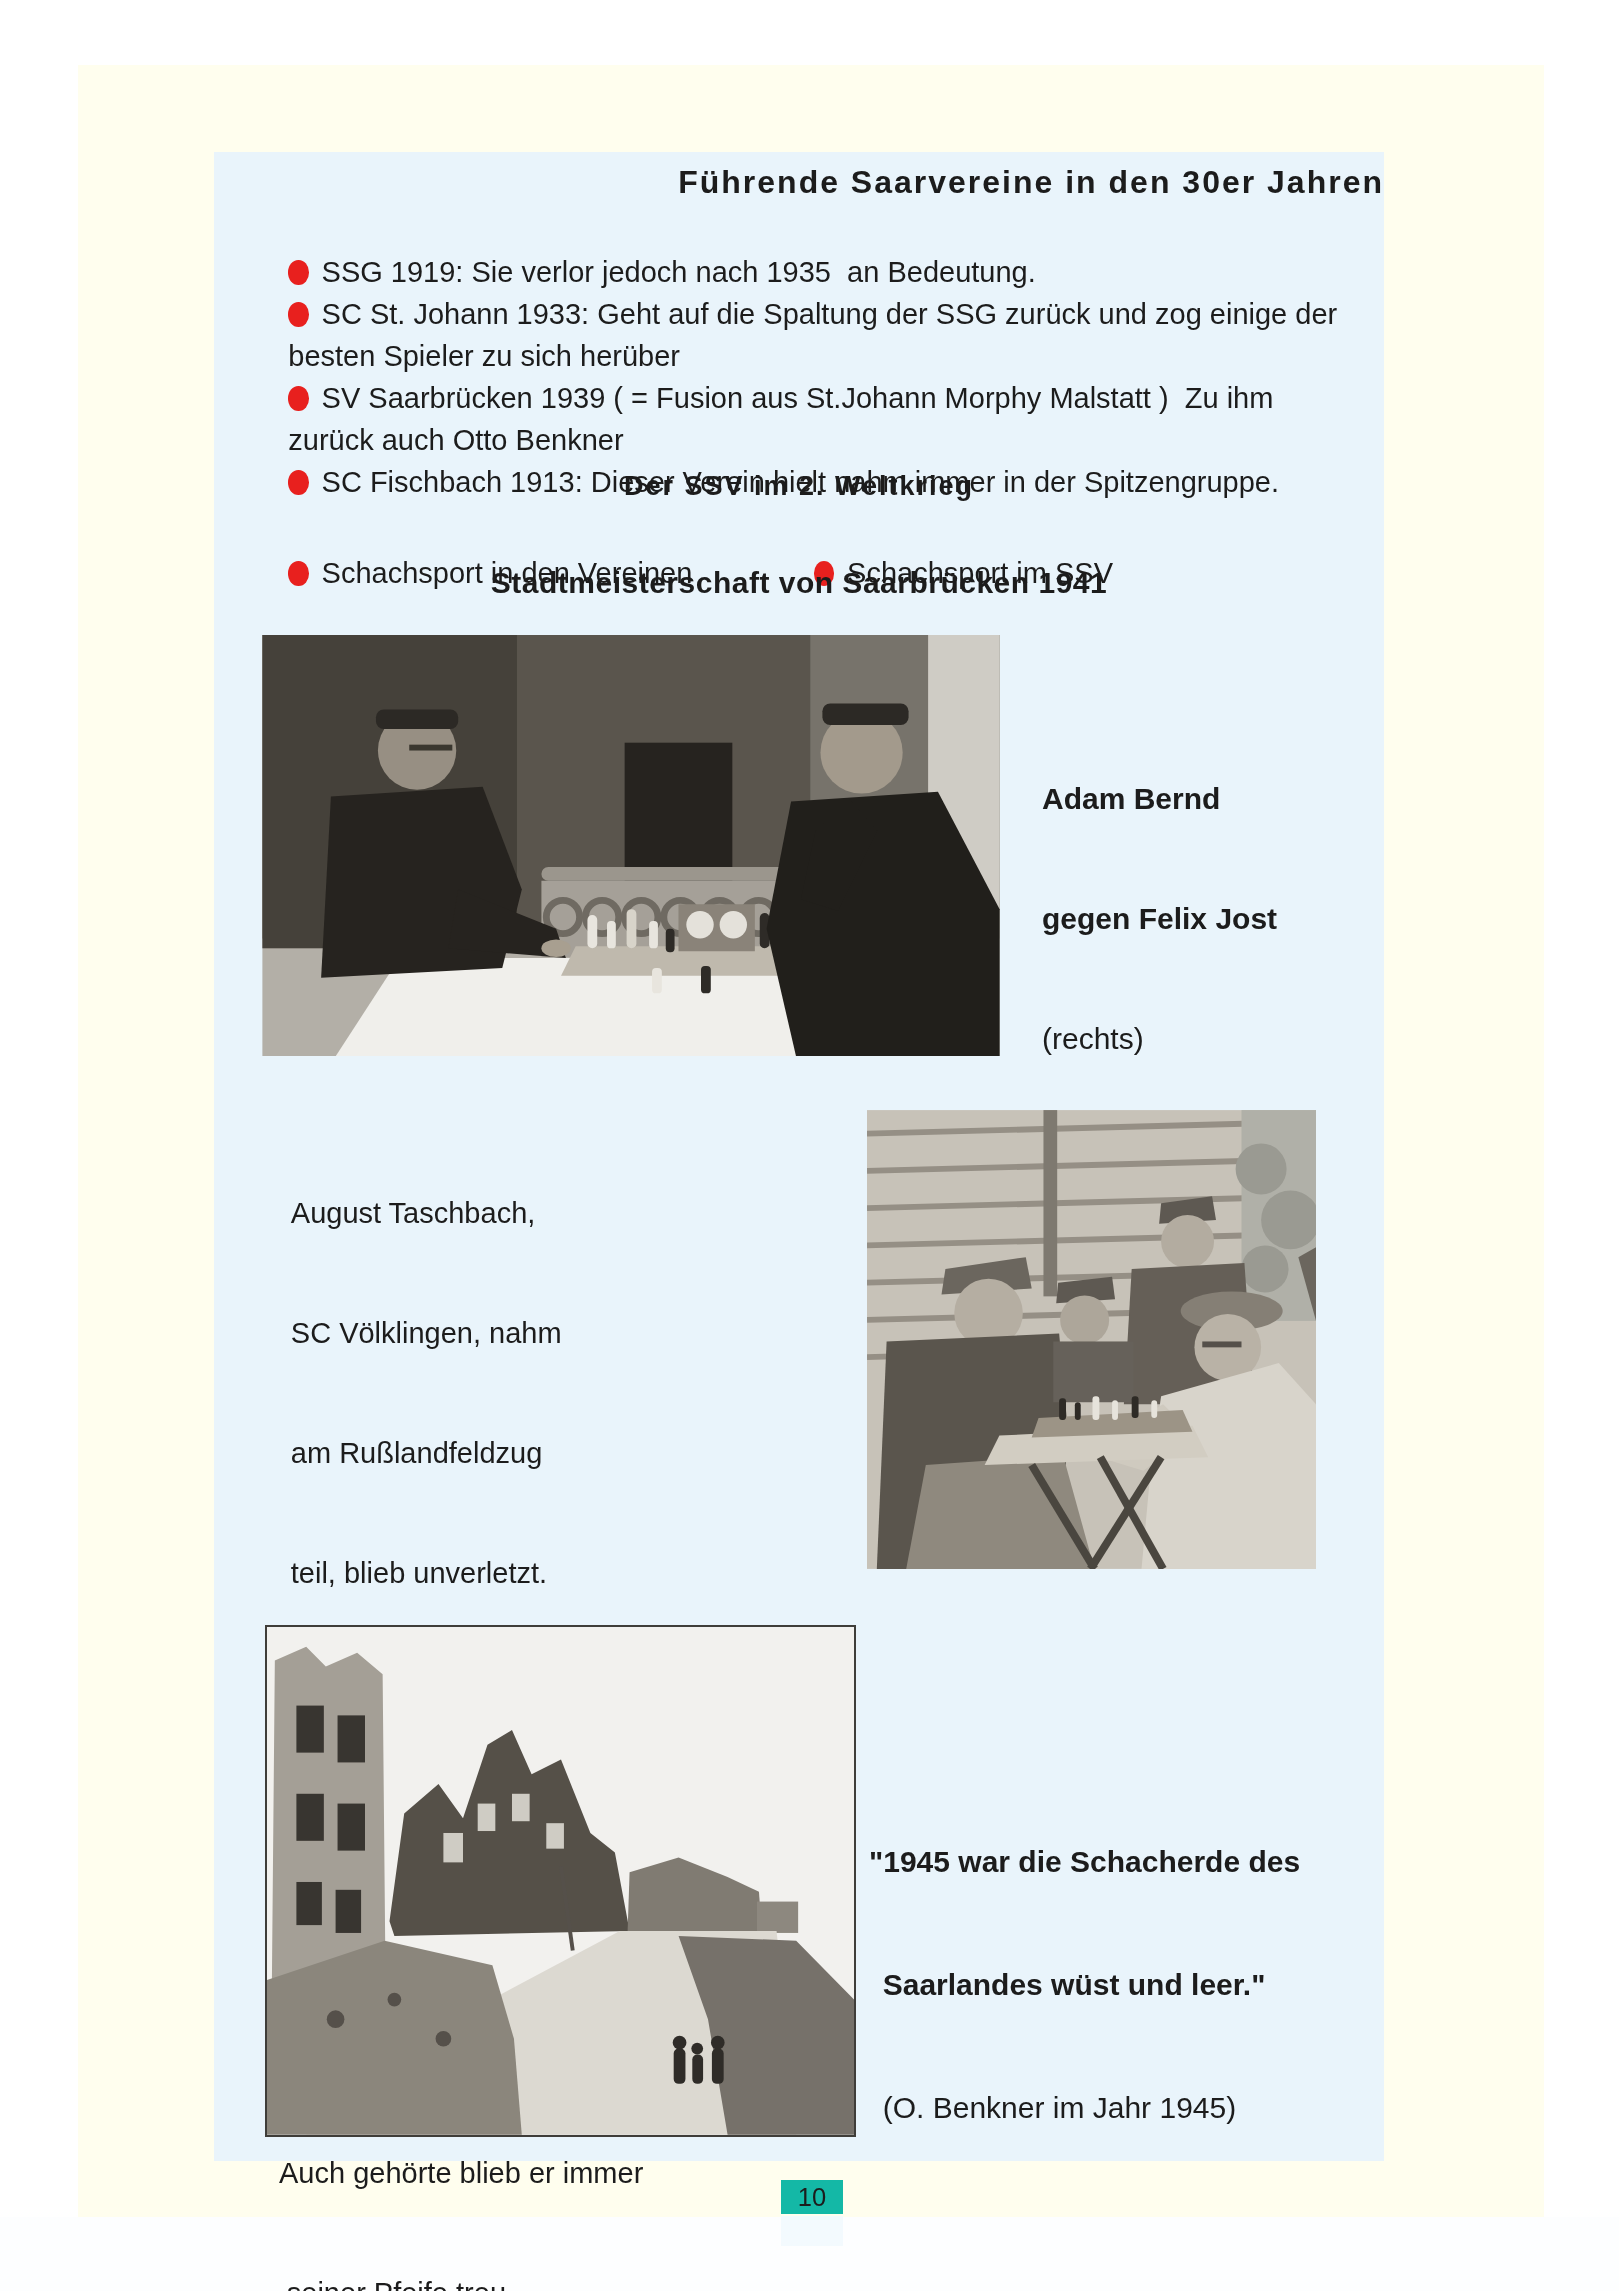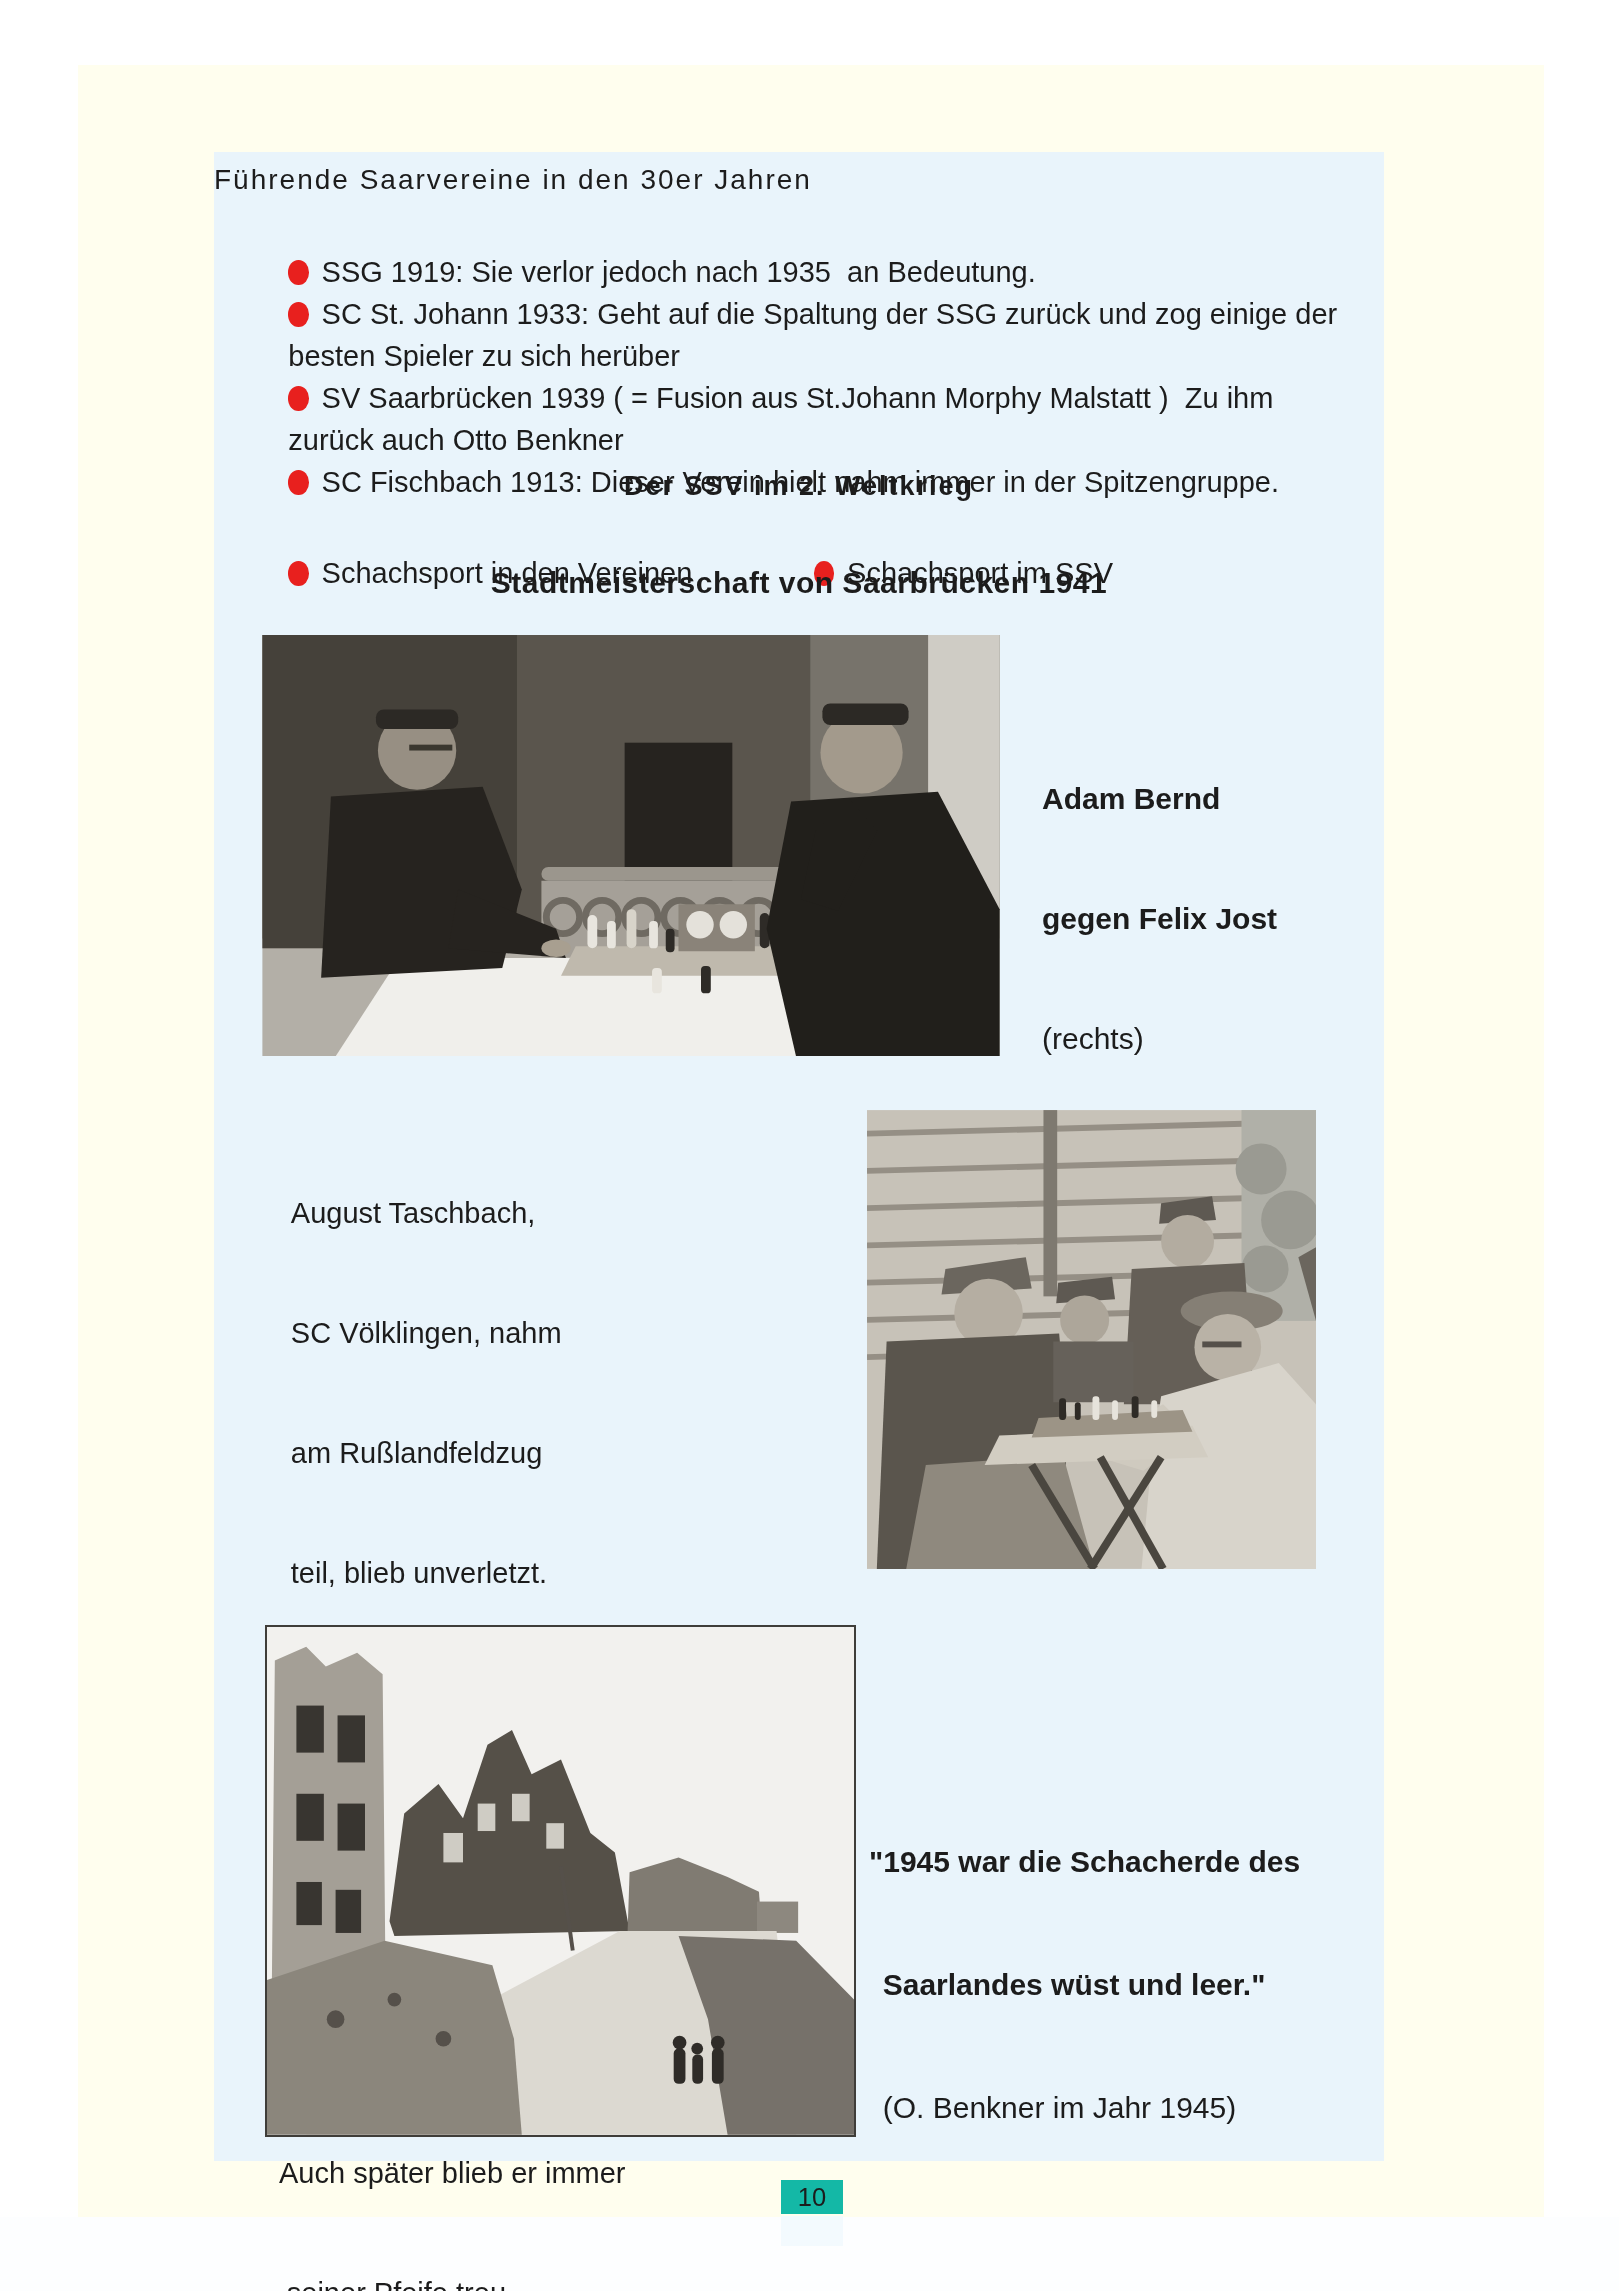--- a/index.html
+++ b/index.html
@@ -1,21 +1,21 @@
 <!DOCTYPE html>
 <html><head>
 <meta charset="utf-8">
 <style>
   html,body{margin:0;padding:0;background:#ffffff;}
   .stage{position:relative;width:1619px;height:2292px;background:#ffffff;overflow:hidden;
          font-family:"Liberation Sans", sans-serif;color:#1c1c1c;}
   .paper{position:absolute;left:78px;top:65px;width:1466px;height:2152px;background:#FFFEEE;}
   .panel{position:absolute;left:214px;top:152px;width:1170px;height:2009px;background:#E9F4FB;}
   .abs{position:absolute;}
-  .h1{width:100%;text-align:left;font-size:28px;font-weight:normal;letter-spacing:2px;white-space:pre-wrap;}
+  .h1{width:100%;text-align:right;font-size:32px;font-weight:bold;letter-spacing:2px;white-space:pre-wrap;}
   .h2{width:100%;text-align:center;font-size:27px;font-weight:bold;letter-spacing:2px;white-space:pre-wrap;}
   .h3{width:100%;text-align:center;font-size:30px;font-weight:bold;letter-spacing:0.5px;white-space:pre-wrap;}
   .list{left:9.8px;top:57px;right:13.7px;}
   .li{height:42px;line-height:42px;font-size:29px;white-space:pre-wrap;}
   .dot{display:inline-block;width:20.6px;height:24.5px;border-radius:50%;background:#E8201E;
        margin-right:12.7px;vertical-align:-2.9px;}
   .pair-row{left:9.8px;top:363px;display:flex;gap:57px;font-size:29px;line-height:39px;}
   .pair-item{white-space:pre-wrap;}
   .cap{font-size:30px;line-height:40px;white-space:pre-wrap;}
   .cap .b{font-weight:bold;}
@@ -144,21 +144,21 @@
 
     <div class="abs tblock" style="left:65px;top:961px;">
       <div class="ind1">August Taschbach,</div>
       <div class="ind1">SC Völklingen, nahm</div>
       <div class="ind1">am Rußlandfeldzug</div>
       <div class="ind1">teil, blieb unverletzt.</div>
       <div class="ind1">Hier mit seinen</div>
       <div>beim Kameraden beim</div>
       <div>geliebten</div>
       <div class="ind3">Schachspiel.</div>
-      <div>Auch später blieb er immer</div>
+      <div>Auch gehörte blieb er immer</div>
       <div class="ind3">seiner Pfeife treu.</div>
     </div>
 
     <svg class="abs photo" style="left:653px;top:958px;" width="449" height="459" viewBox="0 0 458 468" role="img">
       <rect width="458" height="468" fill="#c7c2b8"></rect>
       <g stroke="#958f85" stroke-width="6">
         <line x1="0" y1="24" x2="458" y2="12"></line>
           <line x1="0" y1="62" x2="458" y2="50"></line>
         <line x1="0" y1="100" x2="458" y2="88"></line>
           <line x1="0" y1="138" x2="458" y2="126"></line>

